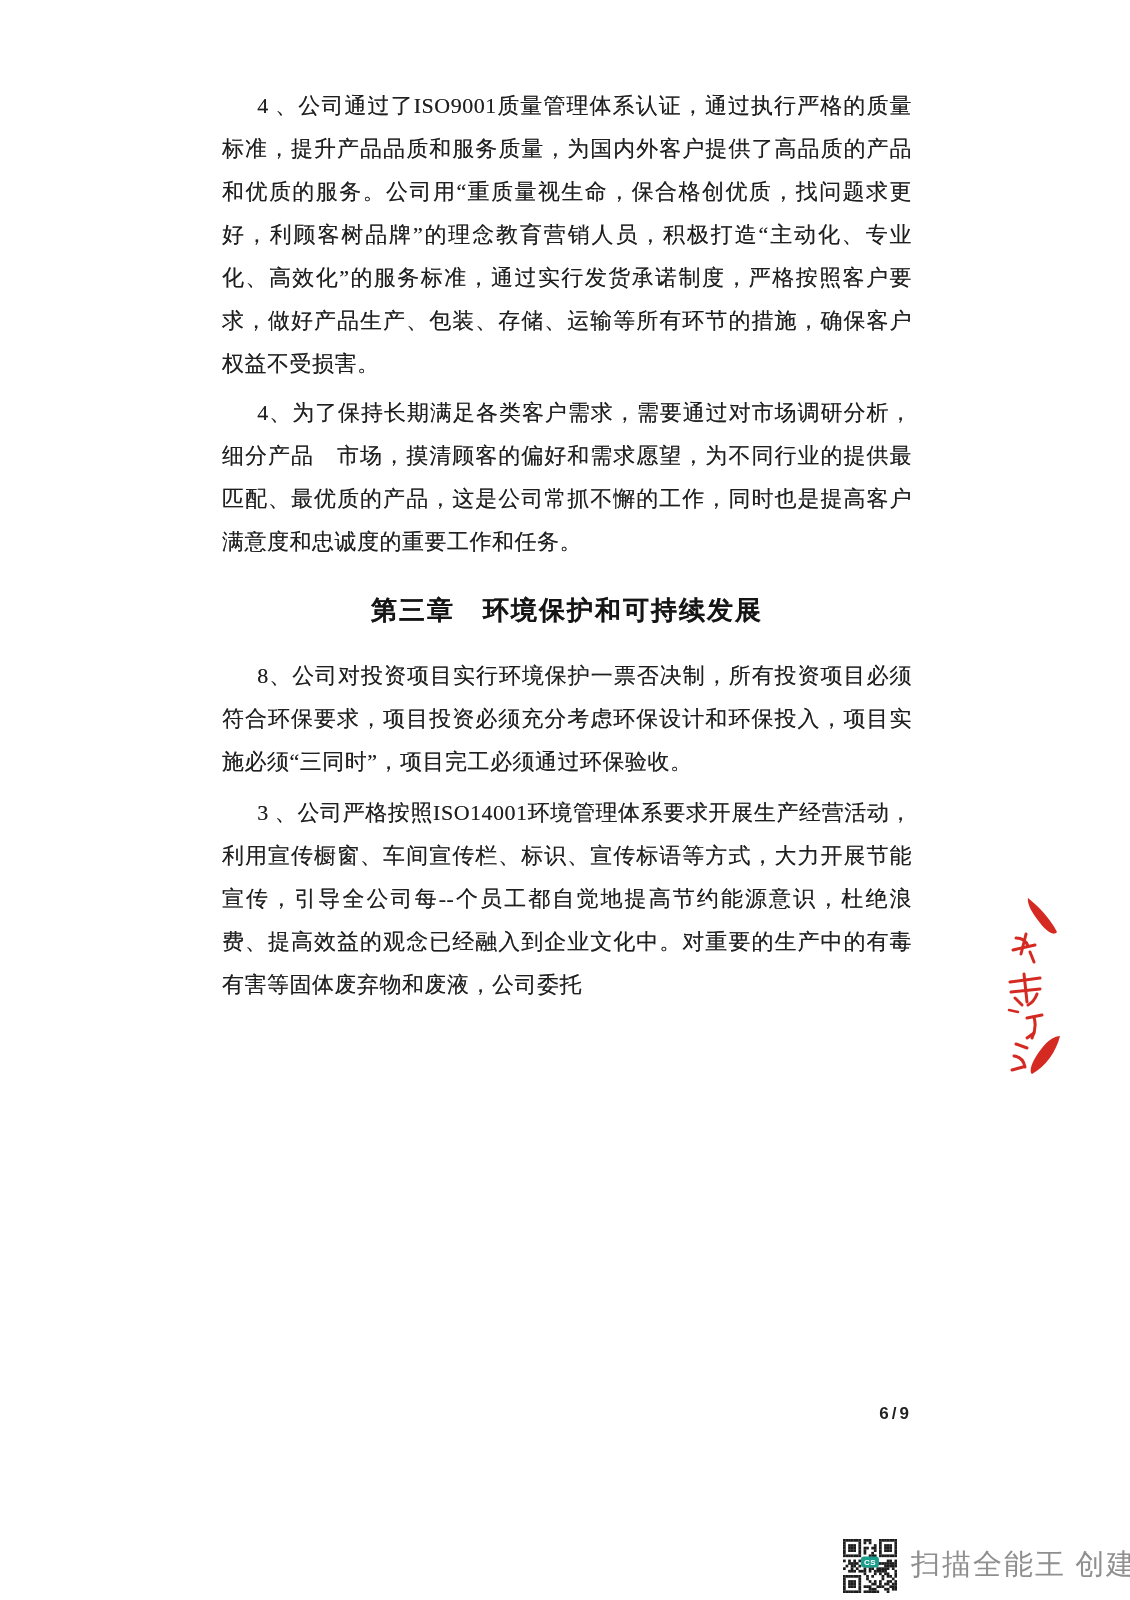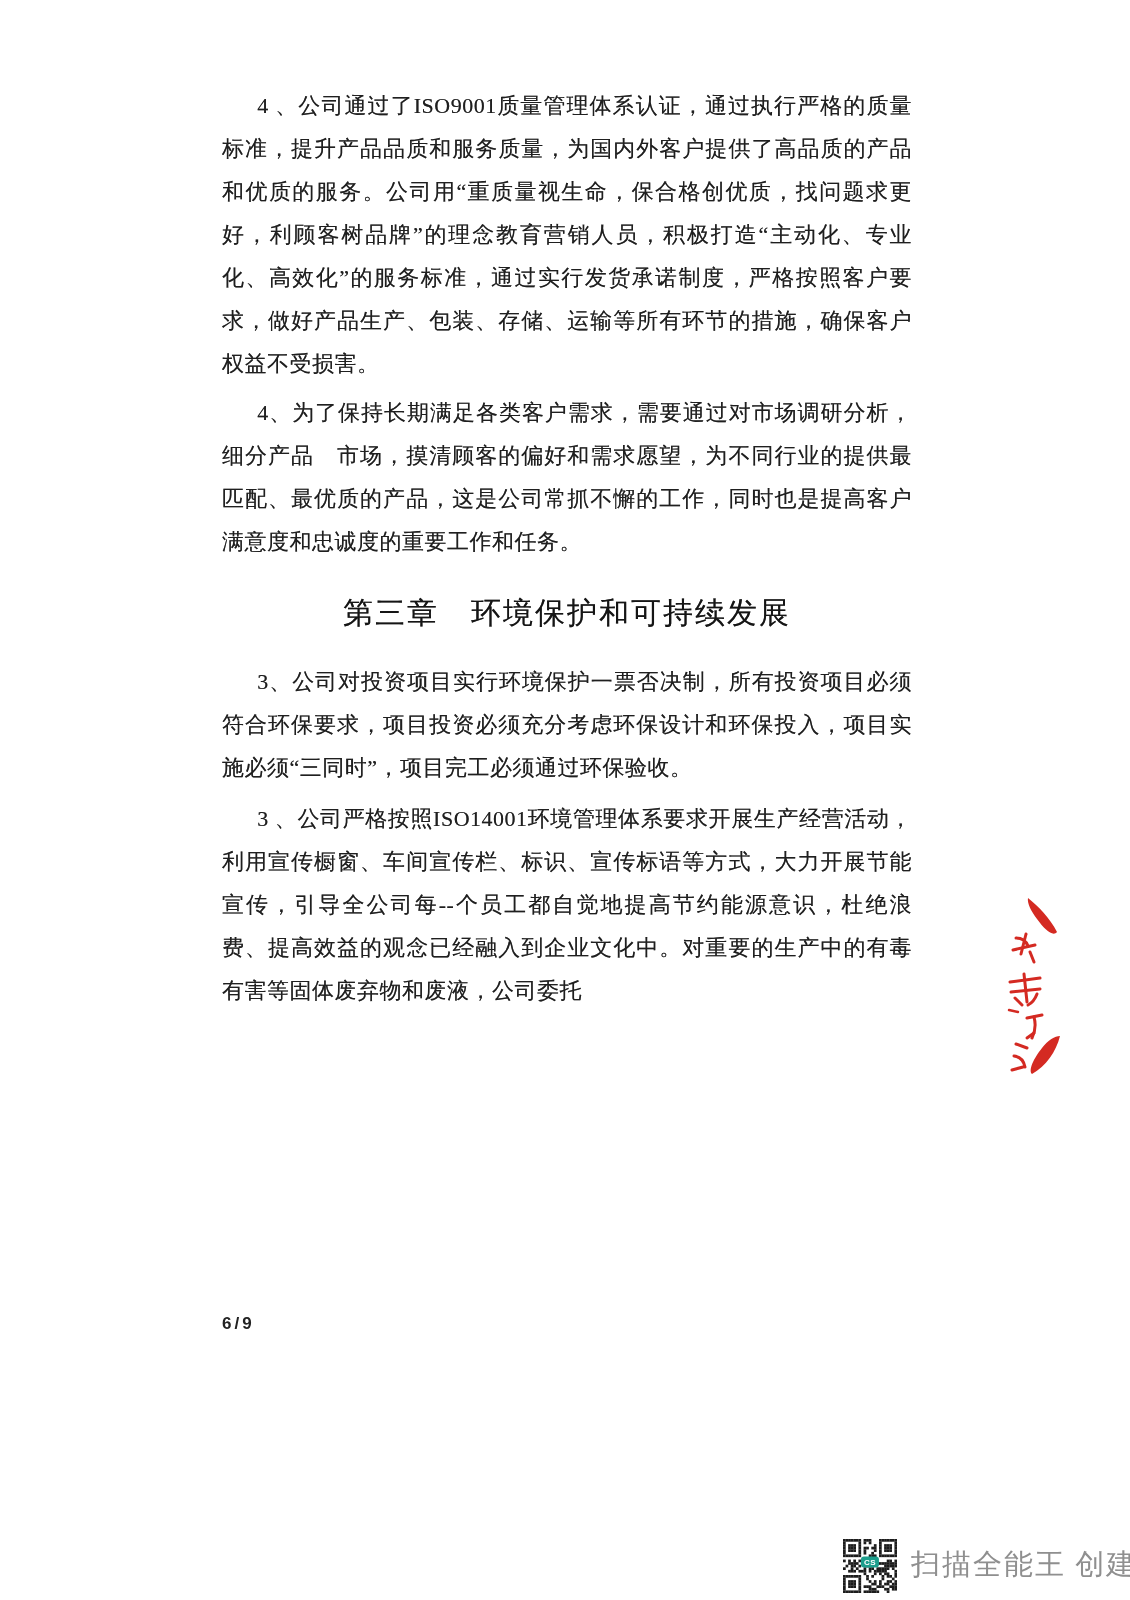--- a/index.html
+++ b/index.html
@@ -21,30 +21,30 @@
     text-align:justify;
     text-align-last:left;
     text-indent:1.6em;
     letter-spacing:0.5px;
     text-shadow:0 0 0.6px rgba(0,0,0,0.55);
   }
   .mt-p5{margin-top:6px !important;}
   .mt-item{margin-top:8px !important;}
   .chapter{
     margin:30px 0 26px 0;
-    font-size:30px;
-    font-weight:400;
+    font-size:26px;
+    font-weight:700;
     text-align:center;
     letter-spacing:2px;
     color:#151515;
     text-shadow:0 0 0.6px rgba(0,0,0,0.6);
   }
   .page-number{
-    position:absolute;left:222px;top:1314px;width:690px;
-    text-align:left;
+    position:absolute;left:222px;top:1404px;width:690px;
+    text-align:right;
     font-family:"Liberation Sans","DejaVu Sans",sans-serif;
     font-weight:700;
     font-size:17px;
     letter-spacing:3px;
     color:#222;
   }
   .stamp{
     position:absolute;left:1000px;top:886px;width:70px;height:190px;
   }
   .footer{
@@ -76,21 +76,21 @@
 </style>
 </head>
 <body>
 
 <div class="page">
 
   <div class="content">
     <p>4 、公司通过了ISO9001质量管理体系认证，通过执行严格的质量标准，提升产品品质和服务质量，为国内外客户提供了高品质的产品和优质的服务。公司用“重质量视生命，保合格创优质，找问题求更好，利顾客树品牌”的理念教育营销人员，积极打造“主动化、专业化、高效化”的服务标准，通过实行发货承诺制度，严格按照客户要求，做好产品生产、包装、存储、运输等所有环节的措施，确保客户权益不受损害。</p>
     <p class="mt-p5">4、为了保持长期满足各类客户需求，需要通过对市场调研分析，细分产品　市场，摸清顾客的偏好和需求愿望，为不同行业的提供最匹配、最优质的产品，这是公司常抓不懈的工作，同时也是提高客户满意度和忠诚度的重要工作和任务。</p>
     <h1 class="chapter">第三章　环境保护和可持续发展</h1>
-    <p class="mt-item">3、公司对投资项目实行环境保护一票否决制，所有投资项目必须符合环保要求，项目投资必须充分考虑环保设计和环保投入，项目实施必须“三同时”，项目完工必须通过环保验收。</p>
+    <p class="mt-item">8、公司对投资项目实行环境保护一票否决制，所有投资项目必须符合环保要求，项目投资必须充分考虑环保设计和环保投入，项目实施必须“三同时”，项目完工必须通过环保验收。</p>
     <p class="mt-item">3 、公司严格按照ISO14001环境管理体系要求开展生产经营活动，利用宣传橱窗、车间宣传栏、标识、宣传标语等方式，大力开展节能宣传，引导全公司每--个员工都自觉地提高节约能源意识，杜绝浪费、提高效益的观念已经融入到企业文化中。对重要的生产中的有毒有害等固体废弃物和废液，公司委托</p>
   </div>
 
   <div class="page-number">6/9</div>
 
   <svg class="stamp" viewBox="0 0 70 190" fill="none" stroke="#d42a22" stroke-width="3" stroke-linecap="round">
     <path d="M28,12 C38,20 50,32 57,46 C53,51 45,44 37,33 C31,25 27,17 28,12 Z" fill="#d42a22" stroke="none"></path>
     <path d="M16,52 q9,0 12,8"></path>
     <path d="M26,48 l-5,20"></path>
     <path d="M13,64 l22,-5"></path>

